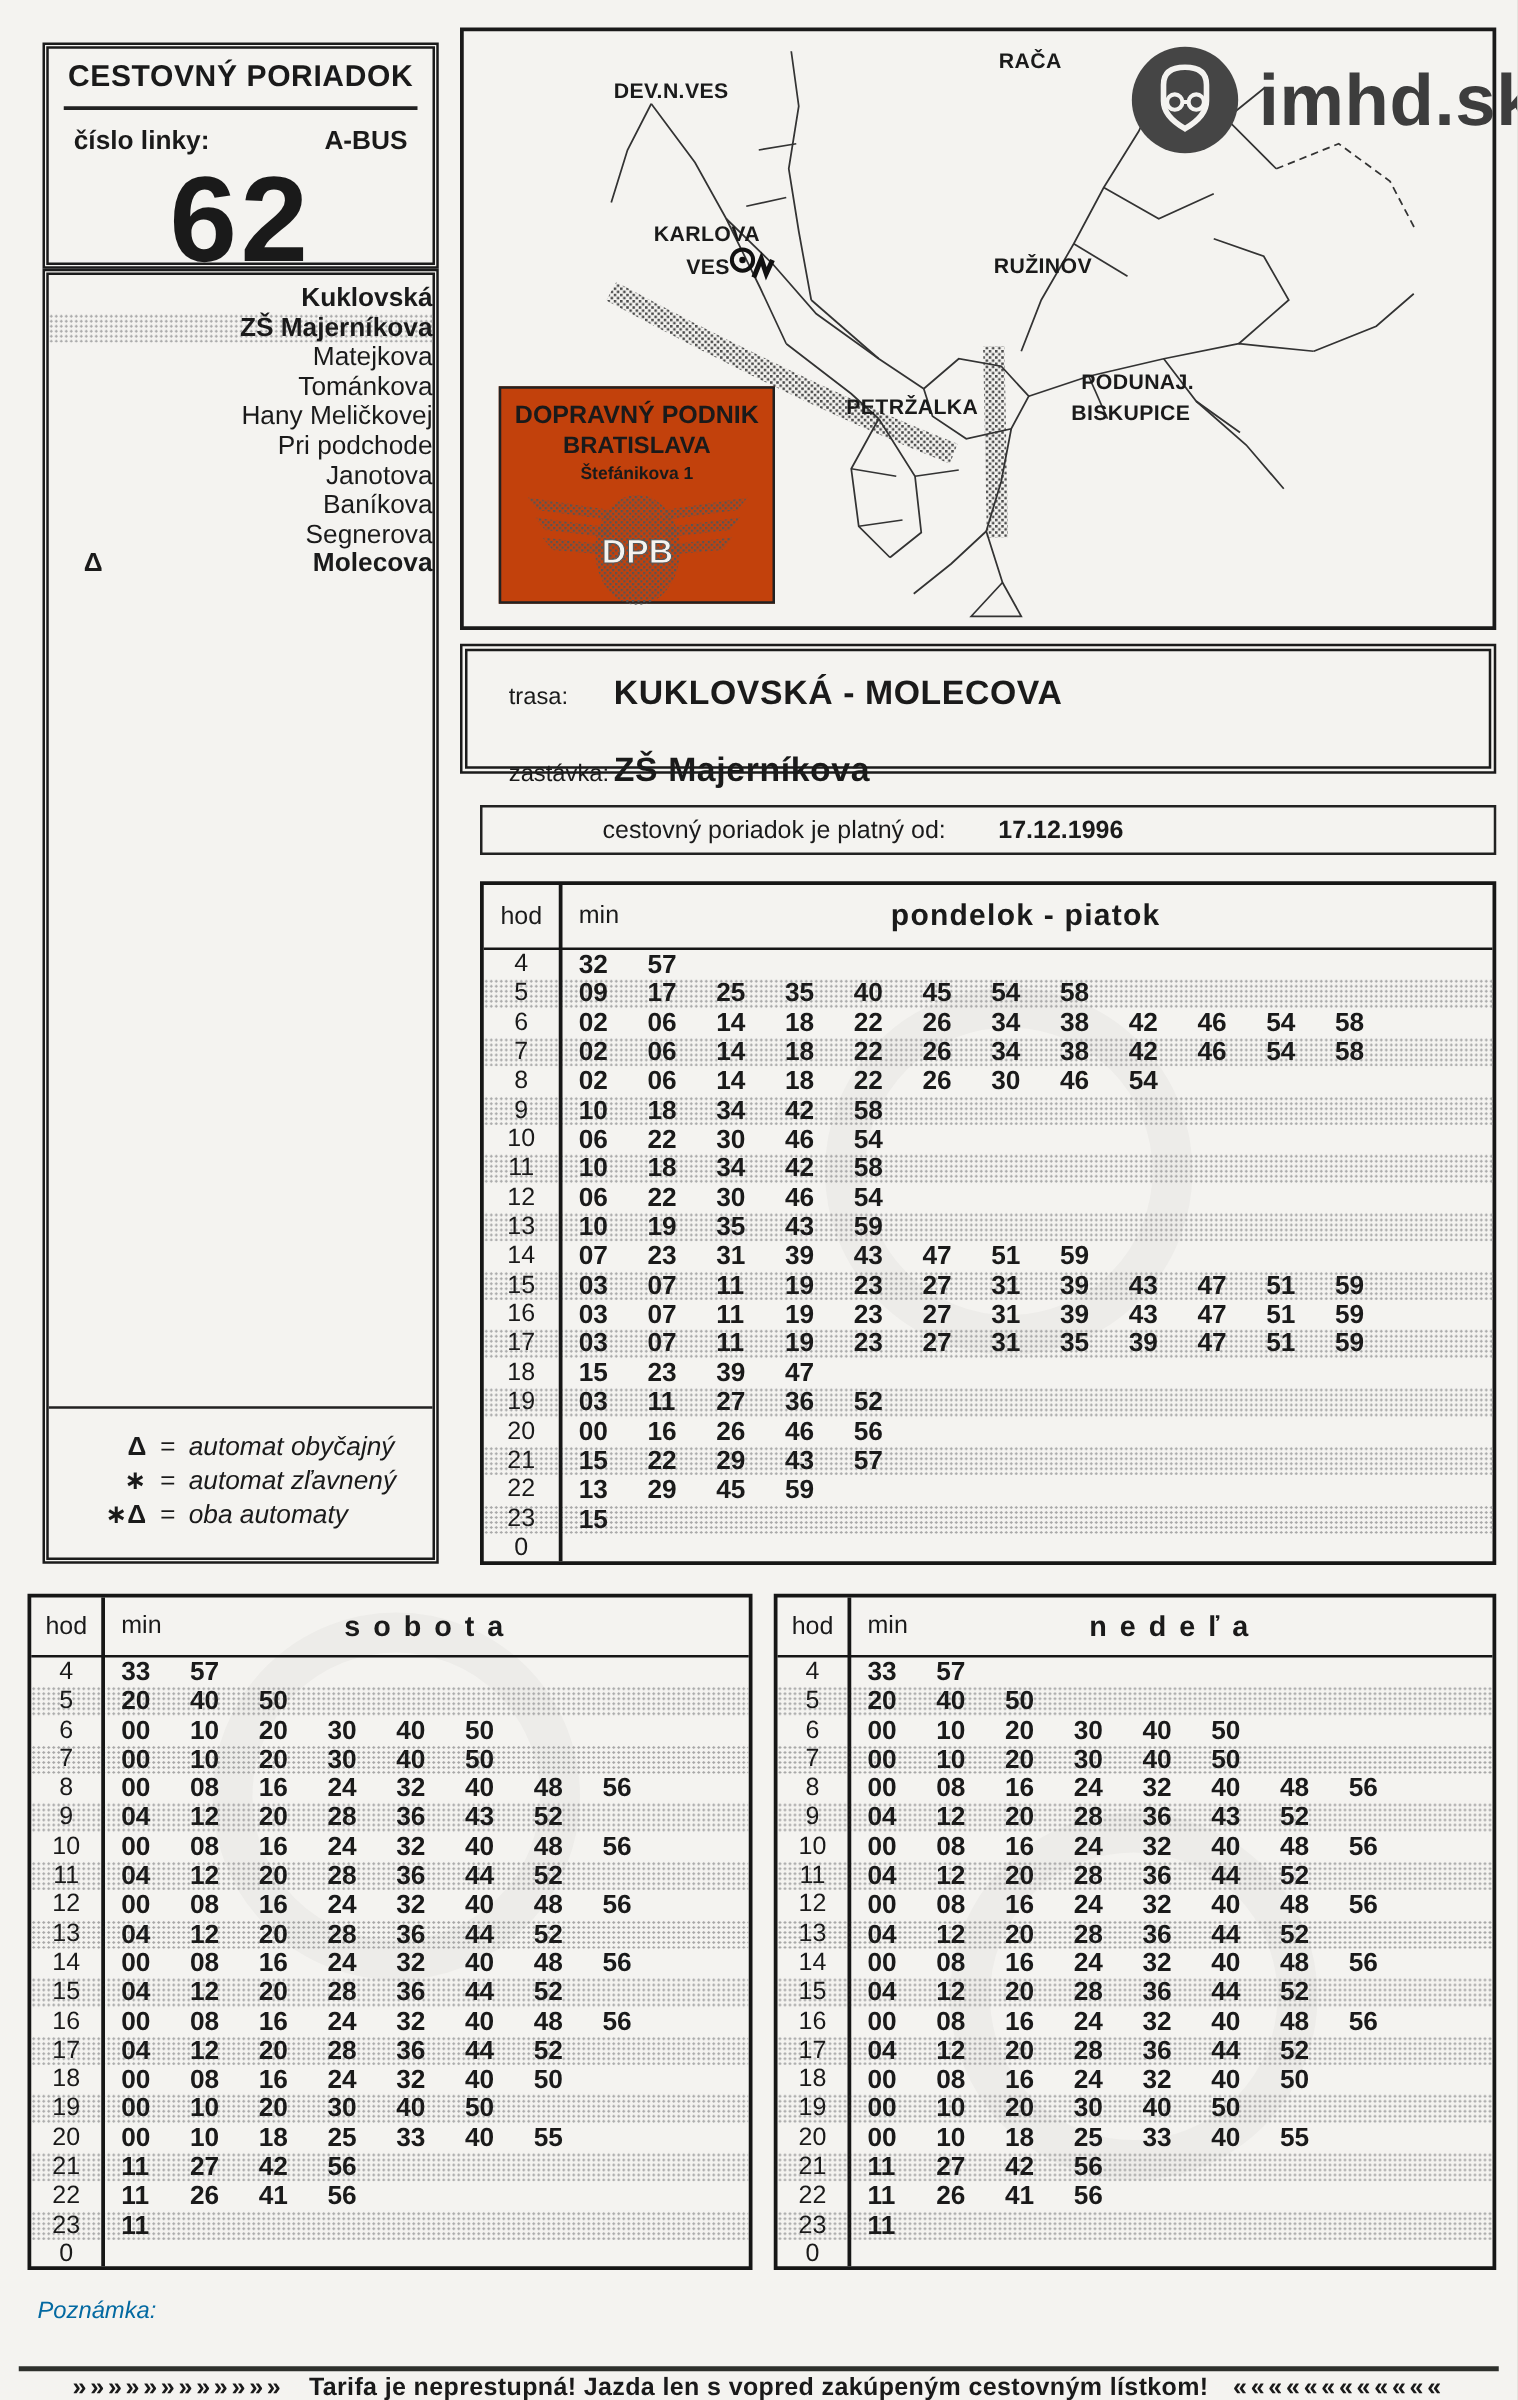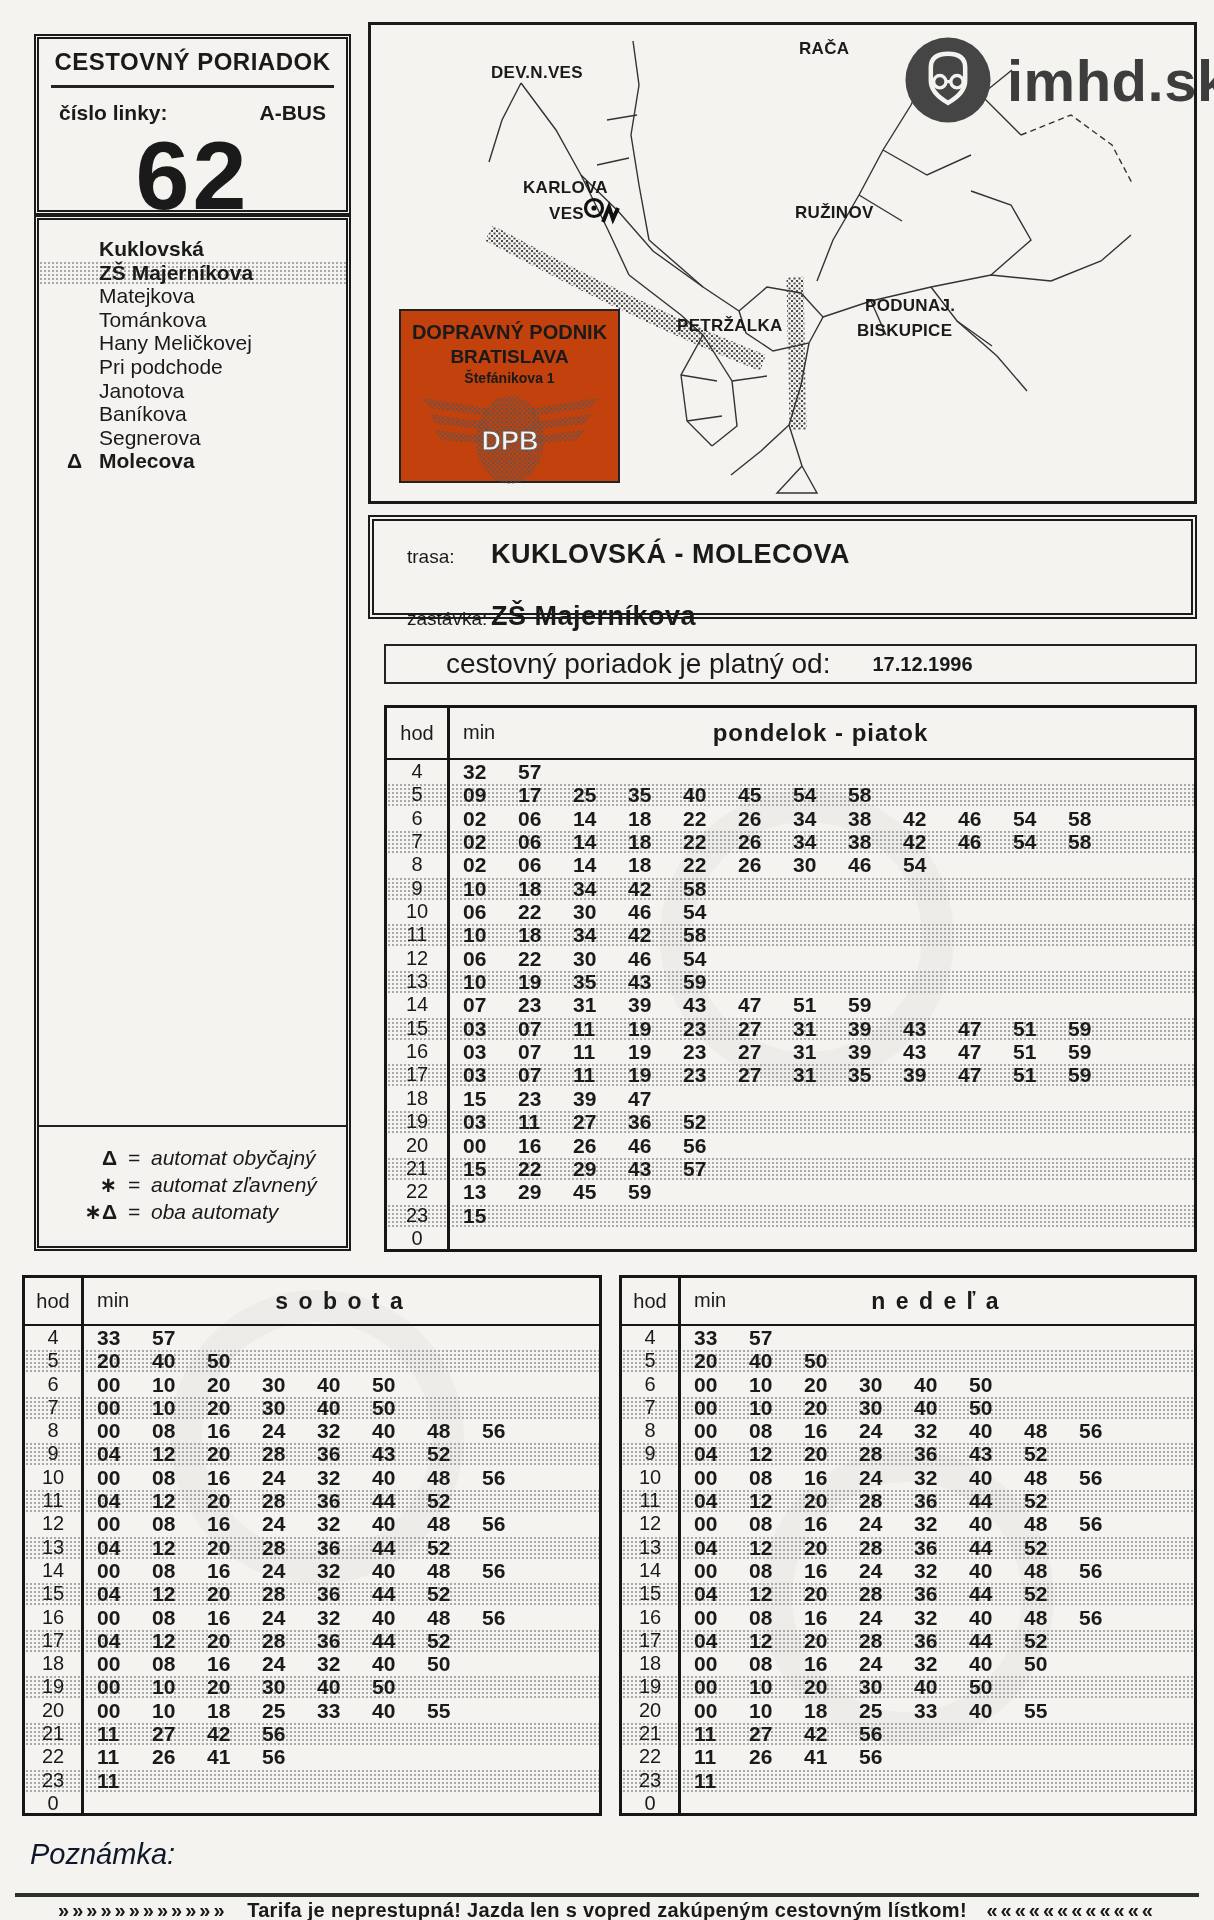--- a/index.html
+++ b/index.html
@@ -14,21 +14,21 @@
 
   
   .header-box{left:34px;top:34px;width:317px;height:181px;border:5px double #1b1b1b;}
   .hb-title{margin-top:9px;text-align:center;font-size:24px;font-weight:700;letter-spacing:.5px;}
   .hb-rule{height:2.5px;background:#222;margin:9px 12px 0 12px;}
   .hb-line{display:flex;justify-content:space-between;margin:13px 20px 0 20px;font-size:21px;font-weight:700;}
   .hb-number{text-align:center;font-size:97px;font-weight:700;letter-spacing:3px;line-height:1;margin-top:2px;}
 
   
   .stops-box{left:34px;top:215px;width:317px;height:1036px;border:5px double #1b1b1b;}
-  .stop-list{margin-top:17px;}
+  .stop-list{margin-top:7px;text-align:right;}
   .stop-row{position:relative;height:23.6px;line-height:23.6px;padding-left:60px;font-size:21px;white-space:nowrap;}
   .stop-sym{position:absolute;left:28px;top:0;font-weight:700;}
   .legend{position:absolute;left:0;right:0;top:905px;border-top:2.5px solid #222;padding-top:17px;}
   .legend-row{display:flex;height:27px;line-height:27px;font-size:21px;}
   .legend-sym{width:78px;text-align:right;font-weight:700;}
   .legend-eq{width:34px;text-align:center;font-style:italic;}
   .legend-text{font-style:italic;}
 
   
   .map-box{left:368px;top:22px;width:829px;height:482px;border:3.5px solid #1a1a1a;}
@@ -40,21 +40,21 @@
   .brand{position:absolute;left:532px;top:10px;display:flex;align-items:center;}
   .brand-circle{width:90px;height:90px;}
   .brand-text{font-size:58px;font-weight:700;color:#3d3d3d;letter-spacing:.5px;margin-left:14px;}
 
   
   .route-box{left:368px;top:515px;width:829px;height:104px;border:6px double #1b1b1b;}
   .route-row{position:absolute;left:0;right:0;display:flex;align-items:baseline;padding-left:15px;}
   .route-label{width:84px;margin-left:18px;font-size:19px;}
   .route-value{font-size:27px;font-weight:700;letter-spacing:.5px;}
   .valid-box{left:384px;top:644px;width:813px;height:40px;border:2.5px solid #222;display:flex;align-items:center;}
-  .valid-label{margin-left:60px;font-size:28px;}
+  .valid-label{margin-left:96px;font-size:20px;}
   .valid-date{margin-left:42px;font-size:20px;font-weight:700;}
 
   
   .tt{border:3px solid #161616;background:transparent;}
   .tt-head{position:relative;border-bottom:2.5px solid #161616;}
   .tt-hod-h{position:absolute;top:0;left:0;text-align:center;font-size:20px;}
   .tt-min-h{position:absolute;font-size:20px;}
   .tt-title{display:block;text-align:center;font-weight:700;}
   .tt-vline{position:absolute;top:0;bottom:0;width:2.5px;background:#161616;}
   .tt-row{display:flex;}
@@ -77,21 +77,21 @@
   #tt-sat .tt-head,#tt-sun .tt-head{height:46px;}
   #tt-sat .tt-hod-h,#tt-sun .tt-hod-h{width:56px;line-height:46px;}
   #tt-sat .tt-min-h,#tt-sun .tt-min-h{left:72px;top:11px;}
   #tt-sat .tt-title,#tt-sun .tt-title{line-height:46px;font-size:23px;letter-spacing:2px;padding-left:56px;}
   #tt-sat .tt-vline,#tt-sun .tt-vline{left:56px;}
   #tt-sat .tt-row,#tt-sun .tt-row{height:23.3px;line-height:23.3px;}
   #tt-sat .tt-hour,#tt-sun .tt-hour{width:56px;}
   #tt-sat .tt-min,#tt-sun .tt-min{width:55px;}
 
   
-  .poznamka{position:absolute;left:30px;top:1838px;font-size:29px;font-style:italic;color:#0f172a;}
+  .poznamka{position:absolute;left:30px;top:1838px;font-size:19px;font-style:italic;color:#0369a1;}
   .foot-rule{position:absolute;left:15px;top:1893px;width:1184px;height:3.5px;background:#2e302c;}
   .tariff{position:absolute;left:0;top:1899px;width:1214px;text-align:center;font-size:20px;font-weight:700;white-space:nowrap;}
   .tariff .chev{letter-spacing:3px;}
   .tariff .mid{margin:0 14px;letter-spacing:.3px;}
 
   .wm{position:absolute;width:230px;height:230px;border:32px solid #6f6f6f;border-radius:50%;opacity:.05;pointer-events:none;}
 </style>
 </head>
 <body>
 

